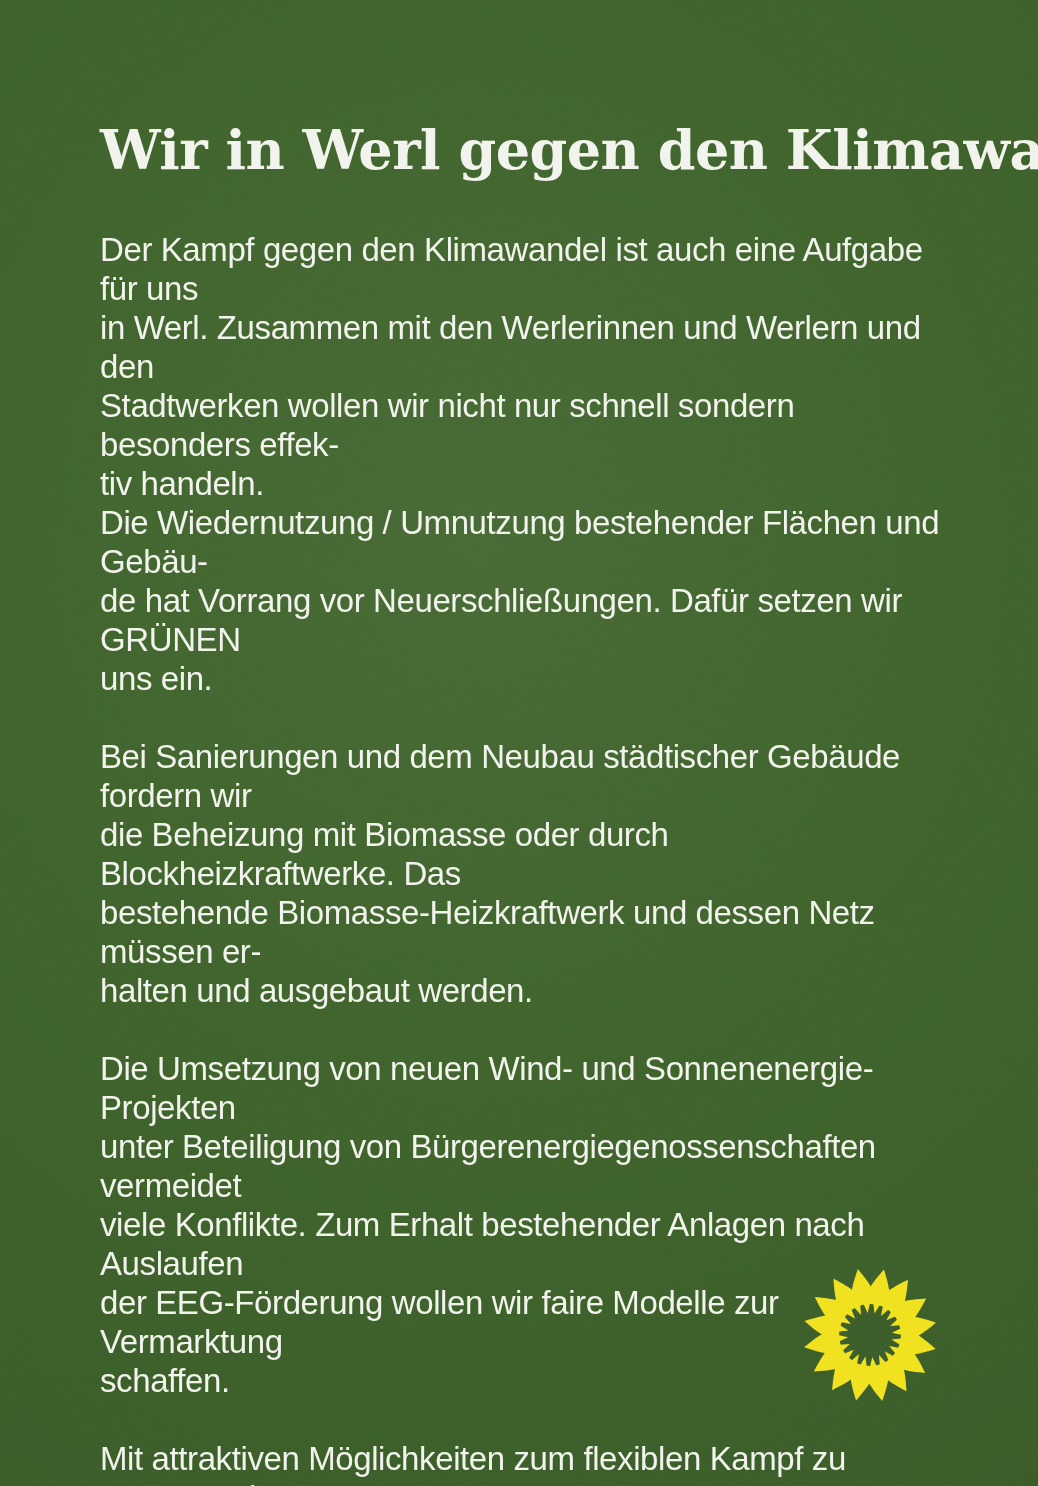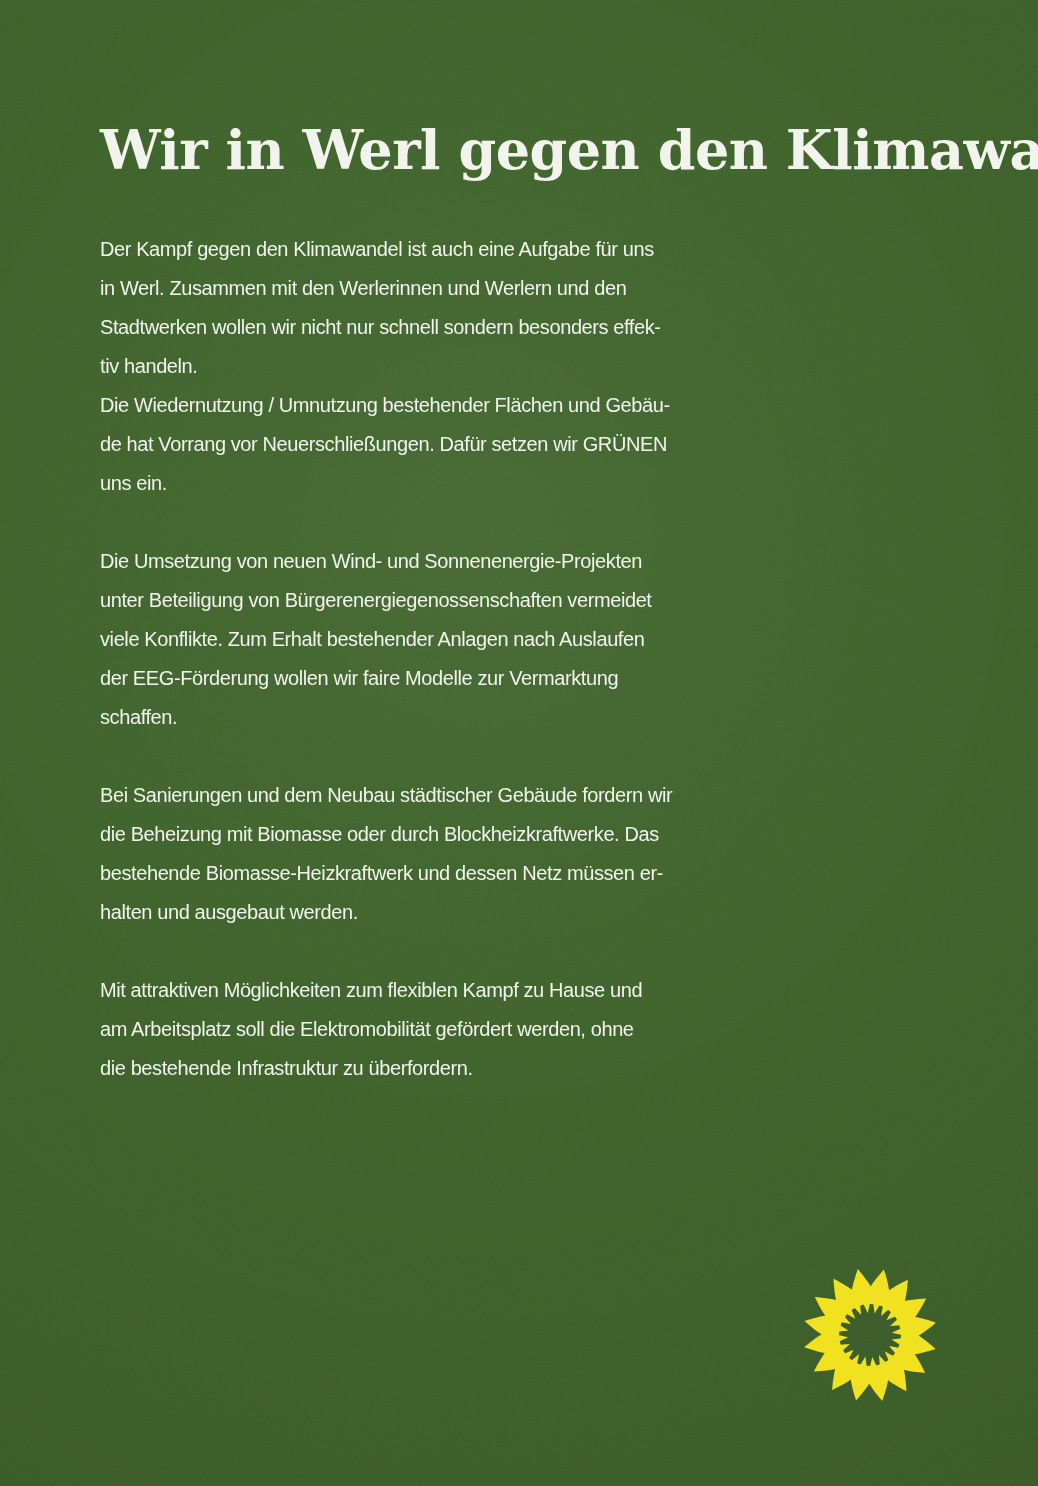--- a/index.html
+++ b/index.html
@@ -30,21 +30,21 @@
     font-family:"DejaVu Serif","Liberation Serif",serif;
     font-weight:700;
     font-size:54px;
     line-height:1.12;
     letter-spacing:-0.5px;
     color:var(--text,#f3f5ee);
     white-space:nowrap;
   }
   p.body{
     margin:0 0 39px 0;
-    font-size:20px;
+    font-size:33px;
     line-height:39px;
     letter-spacing:-0.4px;
     color:var(--text,#f3f5ee);
     white-space:pre-line;
   }
   .sunflower{
     position:absolute;
     left:795px;top:1260px;
     width:150px;height:150px;
   }
@@ -58,29 +58,29 @@
 
   <h1 class="title">Wir in Werl gegen den Klimawandel</h1>
 
   <p class="body">Der Kampf gegen den Klimawandel ist auch eine Aufgabe für uns
 in Werl. Zusammen mit den Werlerinnen und Werlern und den
 Stadtwerken wollen wir nicht nur schnell sondern besonders effek-
 tiv handeln.
 Die Wiedernutzung / Umnutzung bestehender Flächen und Gebäu-
 de hat Vorrang vor Neuerschließungen. Dafür setzen wir GRÜNEN
 uns ein.</p>
+  <p class="body">Bei Sanierungen und dem Neubau städtischer Gebäude fordern wir
+die Beheizung mit Biomasse oder durch Blockheizkraftwerke. Das
+bestehende Biomasse-Heizkraftwerk und dessen Netz müssen er-
+halten und ausgebaut werden.</p>
   <p class="body">Die Umsetzung von neuen Wind- und Sonnenenergie-Projekten
 unter Beteiligung von Bürgerenergiegenossenschaften vermeidet
 viele Konflikte. Zum Erhalt bestehender Anlagen nach Auslaufen
 der EEG-Förderung wollen wir faire Modelle zur Vermarktung
 schaffen.</p>
-  <p class="body">Bei Sanierungen und dem Neubau städtischer Gebäude fordern wir
-die Beheizung mit Biomasse oder durch Blockheizkraftwerke. Das
-bestehende Biomasse-Heizkraftwerk und dessen Netz müssen er-
-halten und ausgebaut werden.</p>
   <p class="body">Mit attraktiven Möglichkeiten zum flexiblen Kampf zu Hause und
 am Arbeitsplatz soll die Elektromobilität gefördert werden, ohne
 die bestehende Infrastruktur zu überfordern.</p>
 
   <svg class="sunflower" viewBox="0 0 150 150" xmlns="http://www.w3.org/2000/svg" role="img" aria-label="Sonnenblume">
     <defs>
       <path id="petal" d="M75,8 C84,24 91,38 86,53 C82,62 68,62 64,53 C59,38 66,24 75,8 Z"></path>
       <path id="spike" d="M70.5,40 L79.5,40 L75,53 Z"></path>
     </defs>
     <g class="petal-fill" transform="rotate(12 75 75)">

